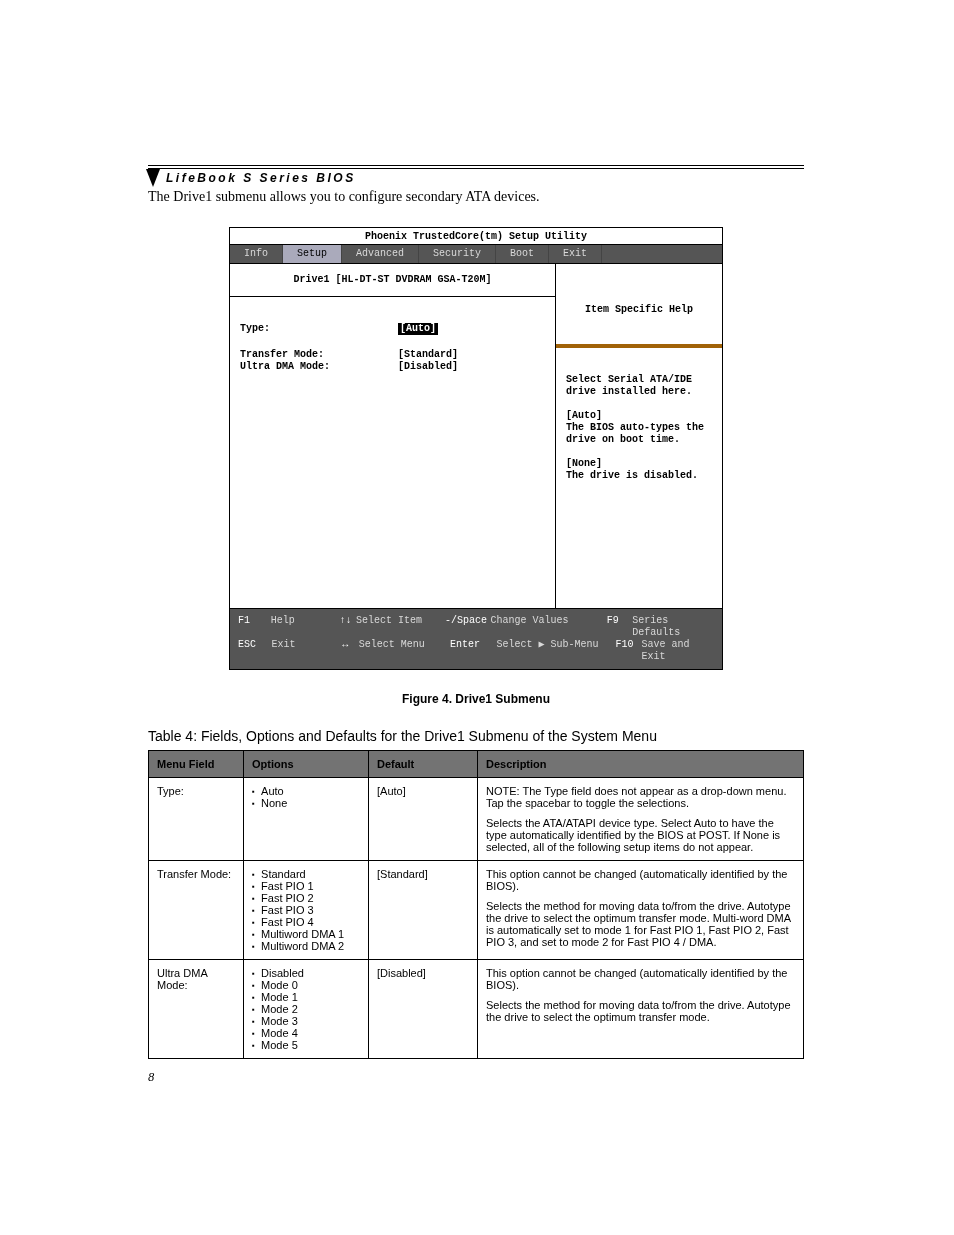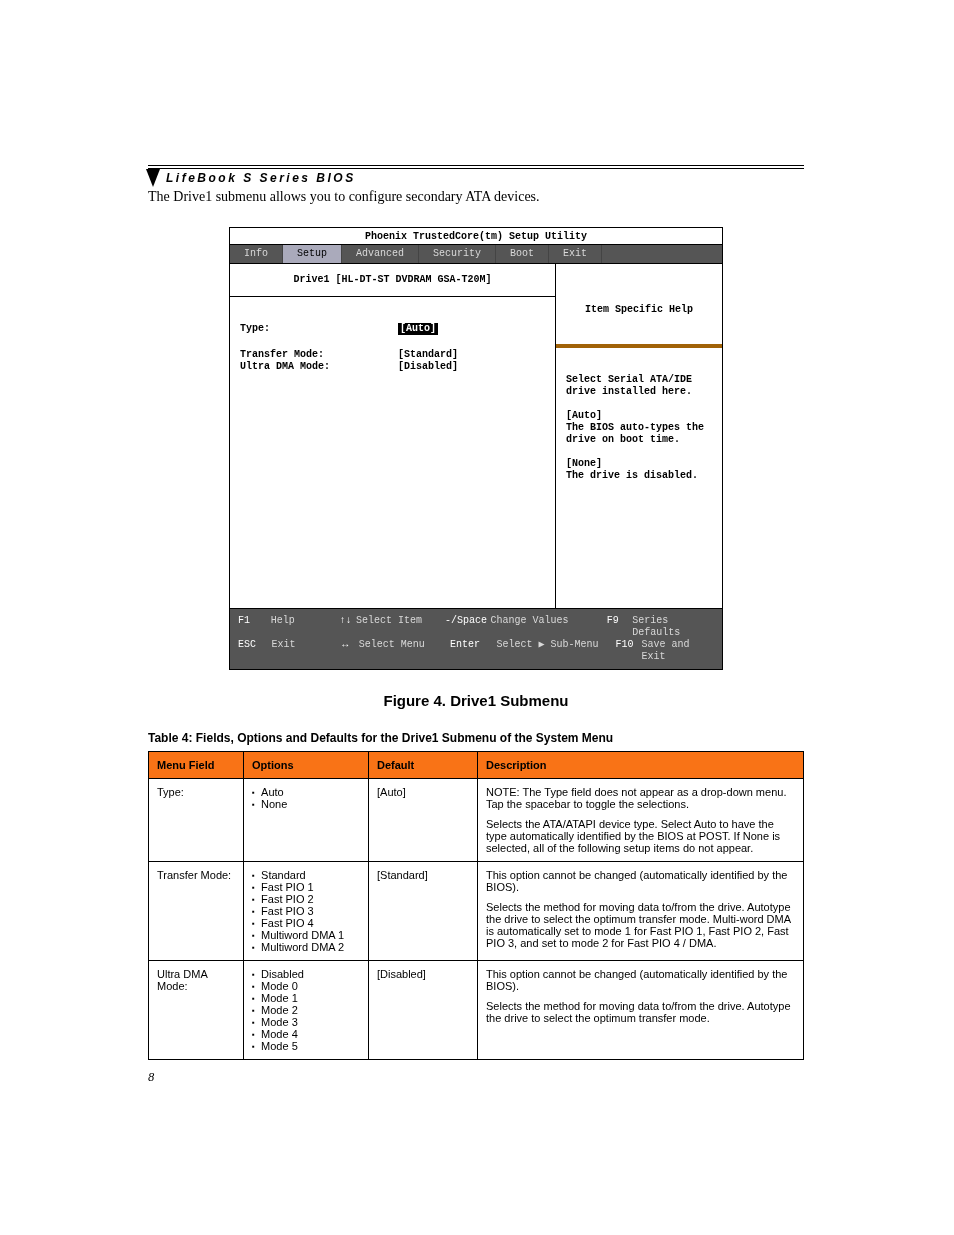--- a/index.html
+++ b/index.html
@@ -140,39 +140,39 @@
   .bf-row { display: flex; }
   .bf-k1  { color:#fff; width: 36px;}
   .bf-l1  { width: 76px;}
   .bf-k2  { color:#fff; width: 18px;}
   .bf-l2  { width: 98px;}
   .bf-k3  { color:#fff; width: 50px;}
   .bf-l3  { width: 128px;}
   .bf-k4  { color:#fff; width: 28px;}
 
   .figcap {
-    font-size: 15px;
+    font-size: 12px;
     text-align: center;
     font-weight: bold;
     margin: 22px 0 22px 0;
   }
   .tablecap {
-    font-size: 12px;
-    font-weight: bold;
+    font-size: 14px;
+    font-weight: normal;
     margin-bottom: 6px;
   }
 
   
   table.opts {
     width: 100%;
     border-collapse: collapse;
     font-size: 11px;
   }
   table.opts th {
-    background: #f97316;
+    background: #737373;
     text-align: left;
     font-weight: bold;
     padding: 7px 8px;
     border: 1px solid #000;
   }
   table.opts td {
     vertical-align: top;
     padding: 7px 8px;
     border: 1px solid #000;
   }

